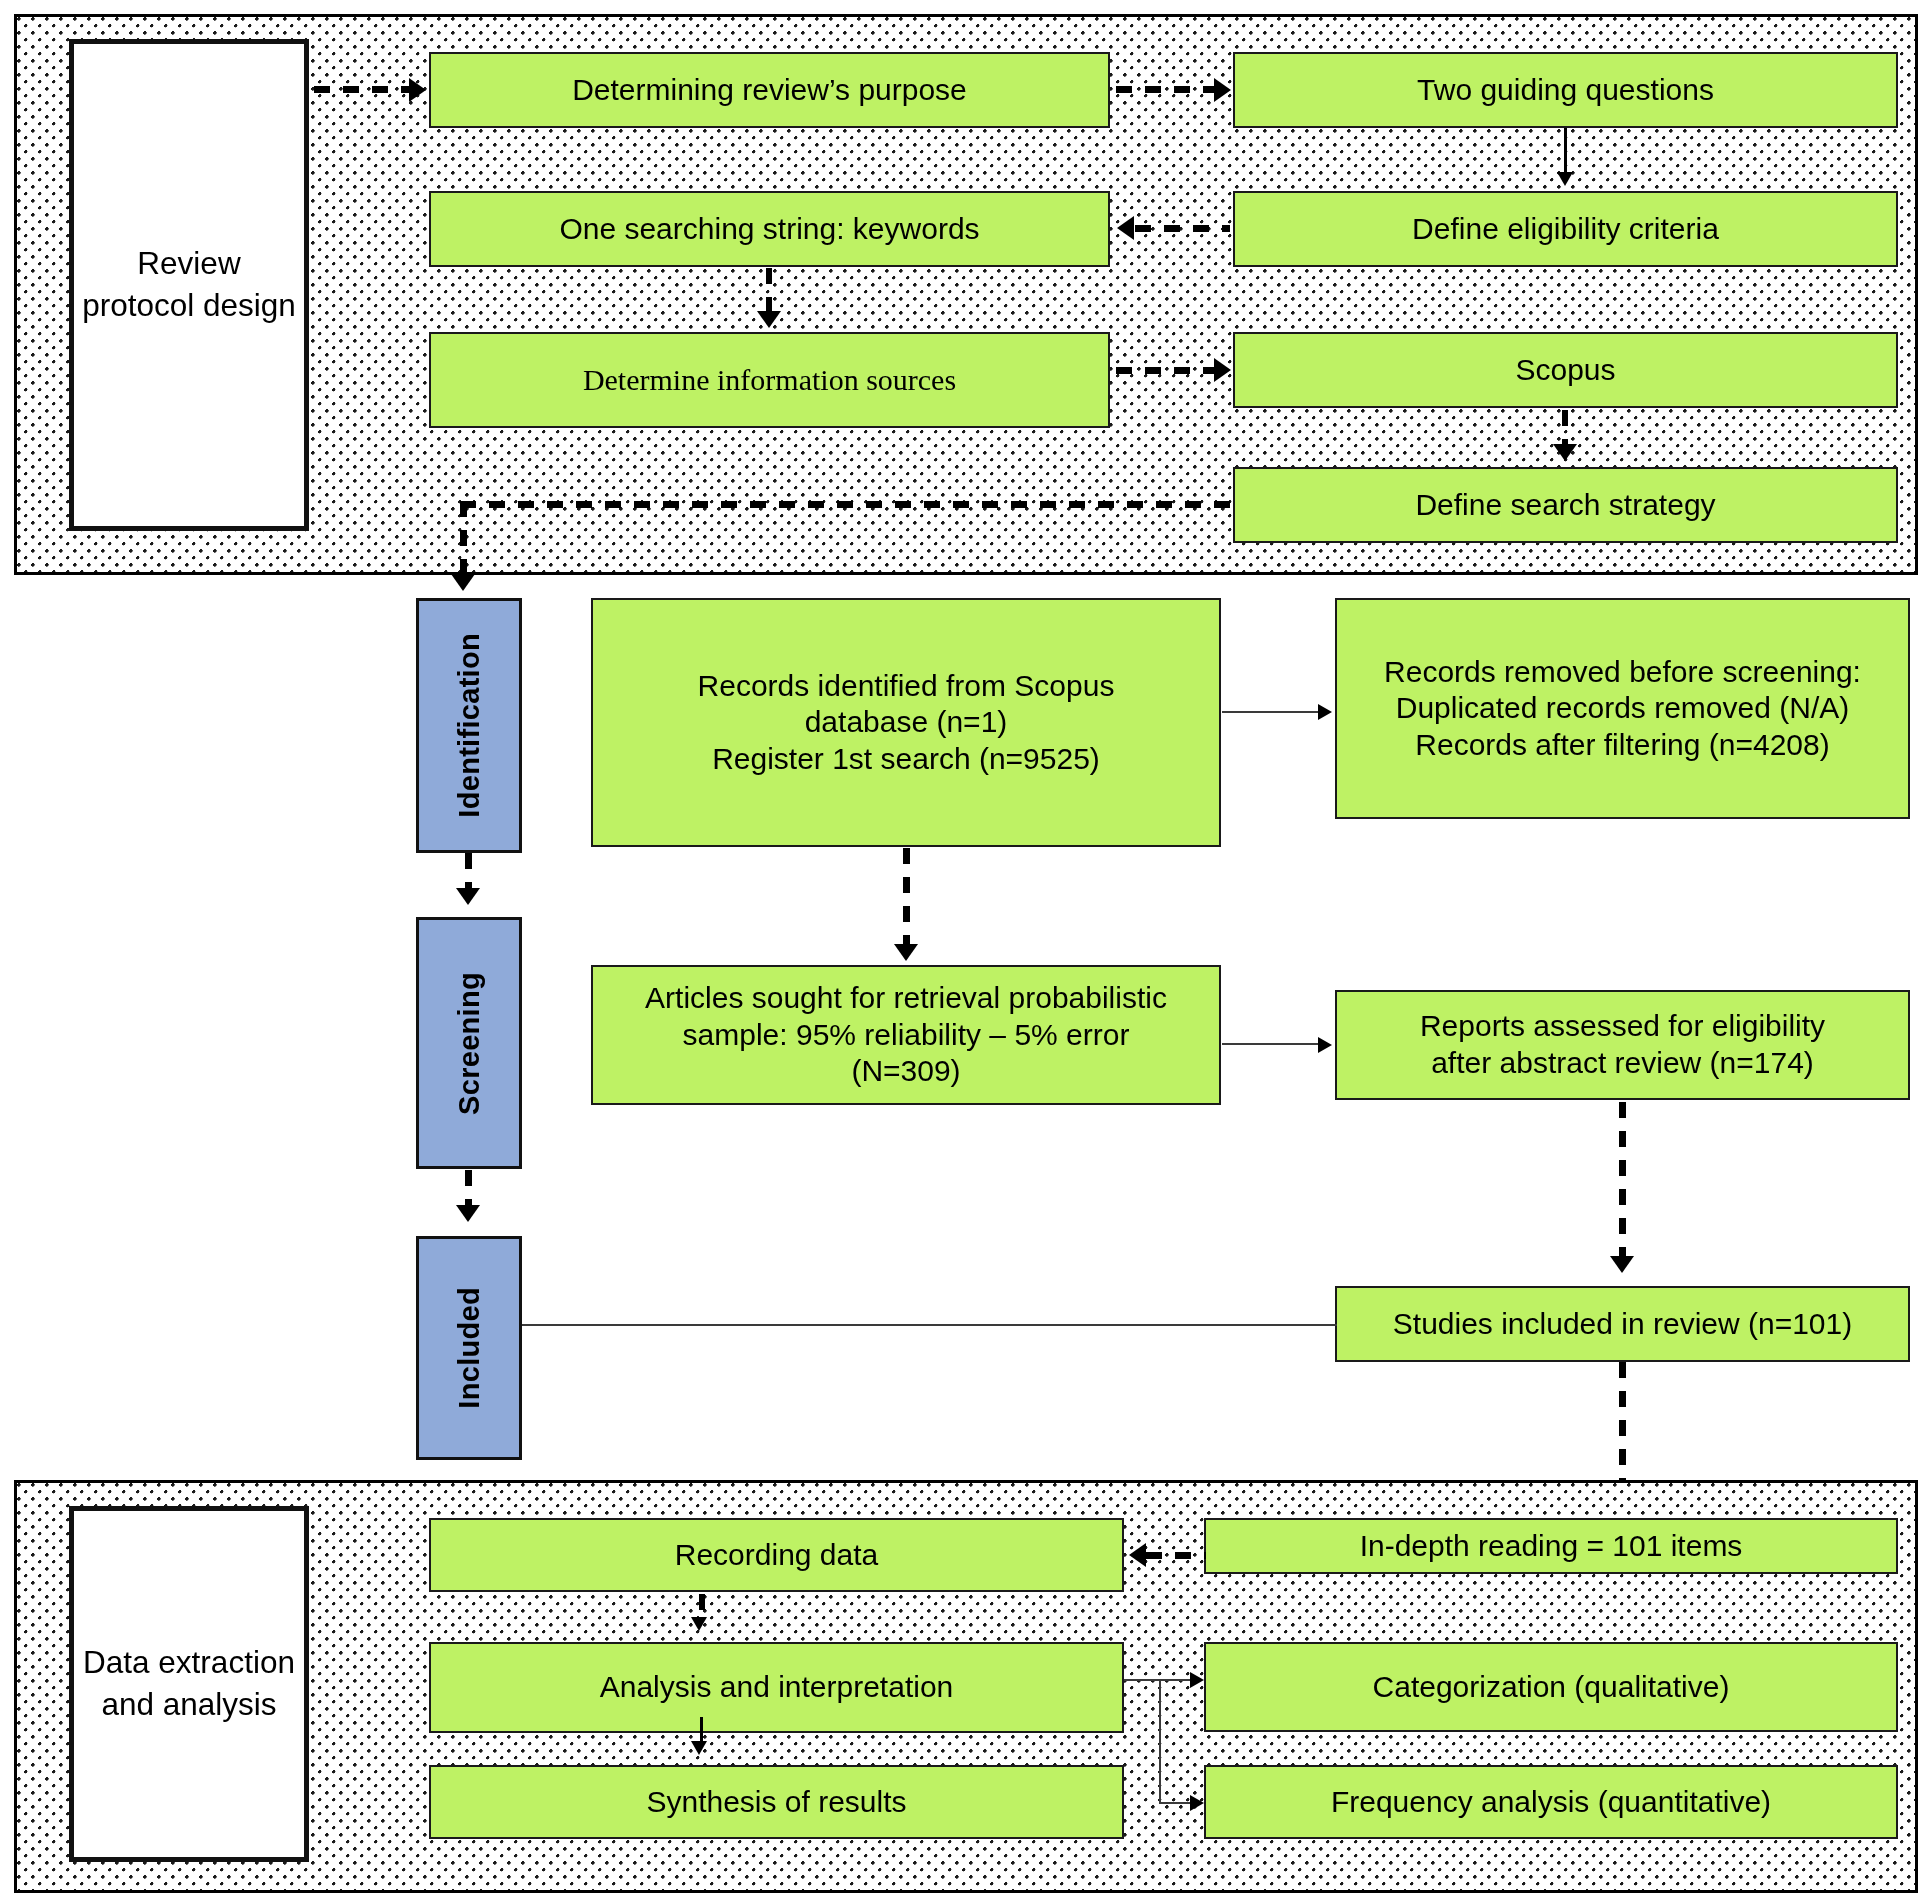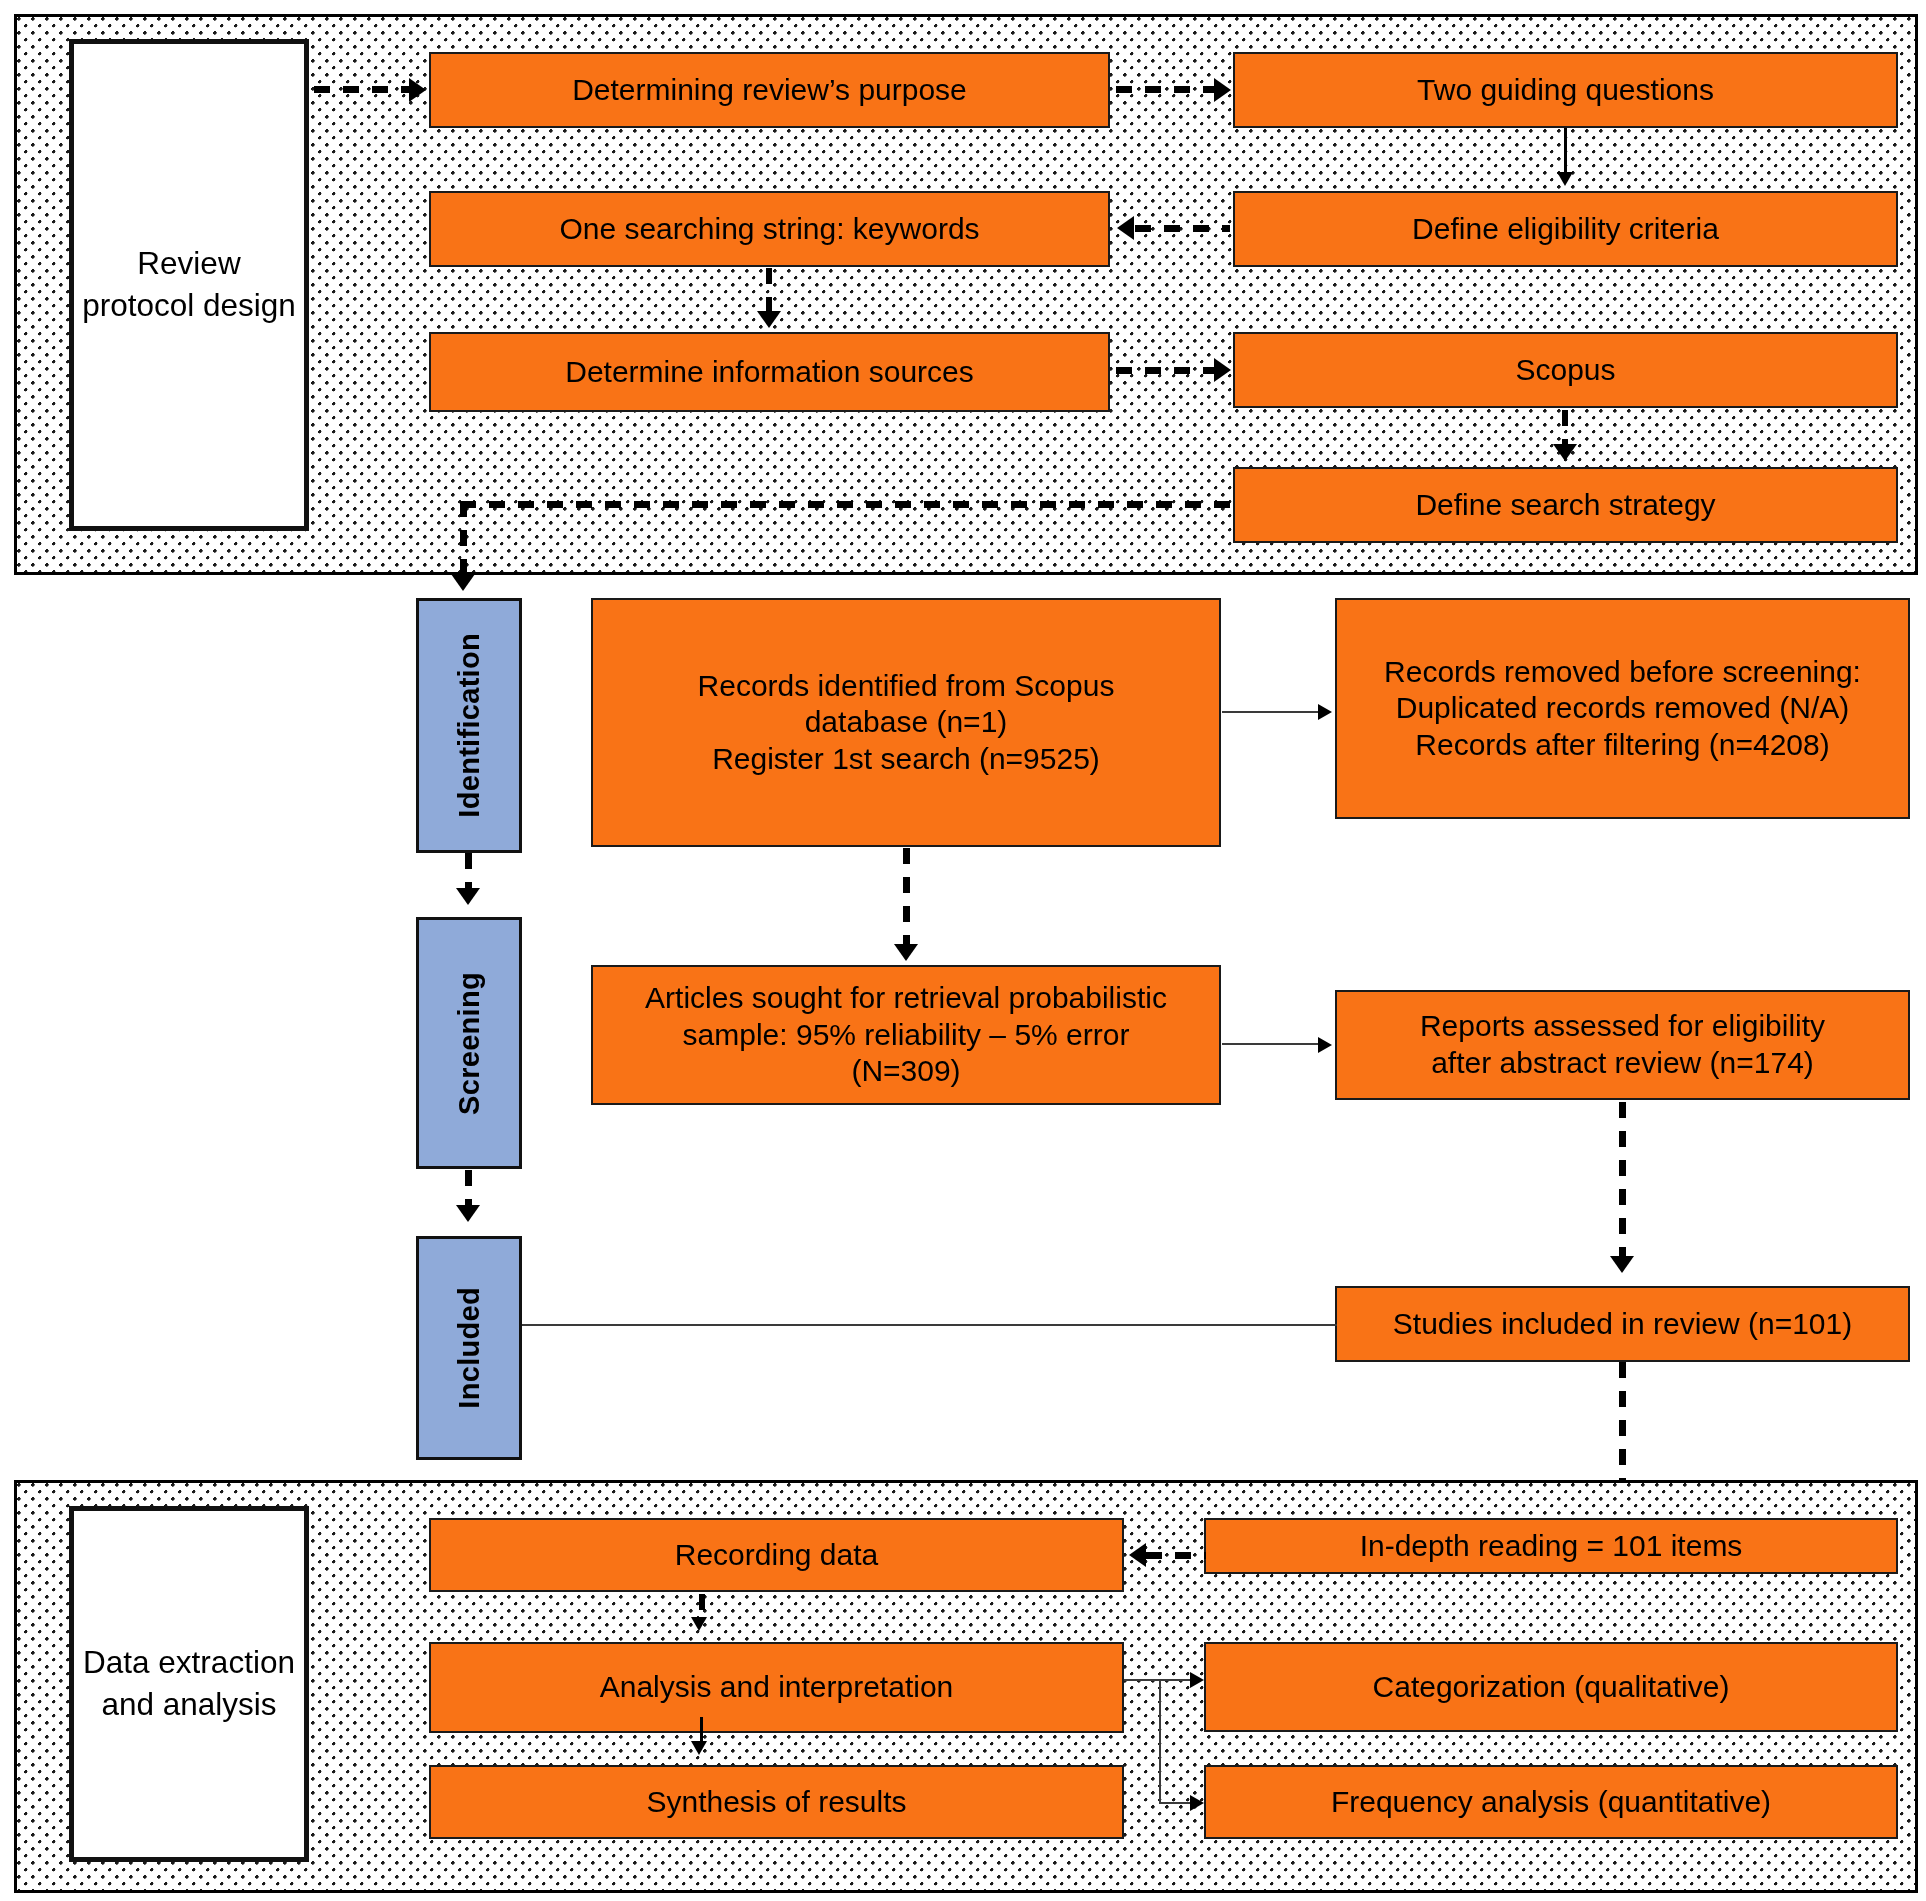--- a/index.html
+++ b/index.html
@@ -21,21 +21,21 @@
     background-image:
       radial-gradient(circle at 1.9px 1.9px, #1a1a1a 1.6px, transparent 1.8px),
       radial-gradient(circle at 8.8px 8.8px, #1a1a1a 1.6px, transparent 1.8px);
     background-size:14px 14px, 14px 14px;
     background-position:0 0, 0 0;
   }
 
   
   .box{
     position:absolute;
-    background:#f97316;
+    background:#bef264;
     border:2.5px solid #1a1a1a;
     box-sizing:border-box;
     display:flex;
     align-items:center;
     justify-content:center;
     text-align:center;
     color:#000;
     font-size:30px;
     line-height:1.22;
     padding:2.5px 8.8px;
@@ -143,21 +143,21 @@
     <span>Two guiding questions</span>
   </div>
 
   <div class="box" style="left:429px; top:191px; width:681px; height:76px;">
     <span>One searching string: keywords</span>
   </div>
   <div class="box" style="left:1233px; top:191px; width:665px; height:76px;">
     <span>Define eligibility criteria</span>
   </div>
 
-  <div class="box" style="left:429px; top:332px; width:681px; height:80px;">
+  <div class="box" style="left:429px; top:332px; width:681px; height:96px;font-family:Liberation Serif, serif;">
     <span>Determine information sources</span>
   </div>
   <div class="box" style="left:1233px; top:332px; width:665px; height:76px;">
     <span>Scopus</span>
   </div>
 
   <div class="box" style="left:1233px; top:467px; width:665px; height:76px;">
     <span>Define search strategy</span>
   </div>
 

